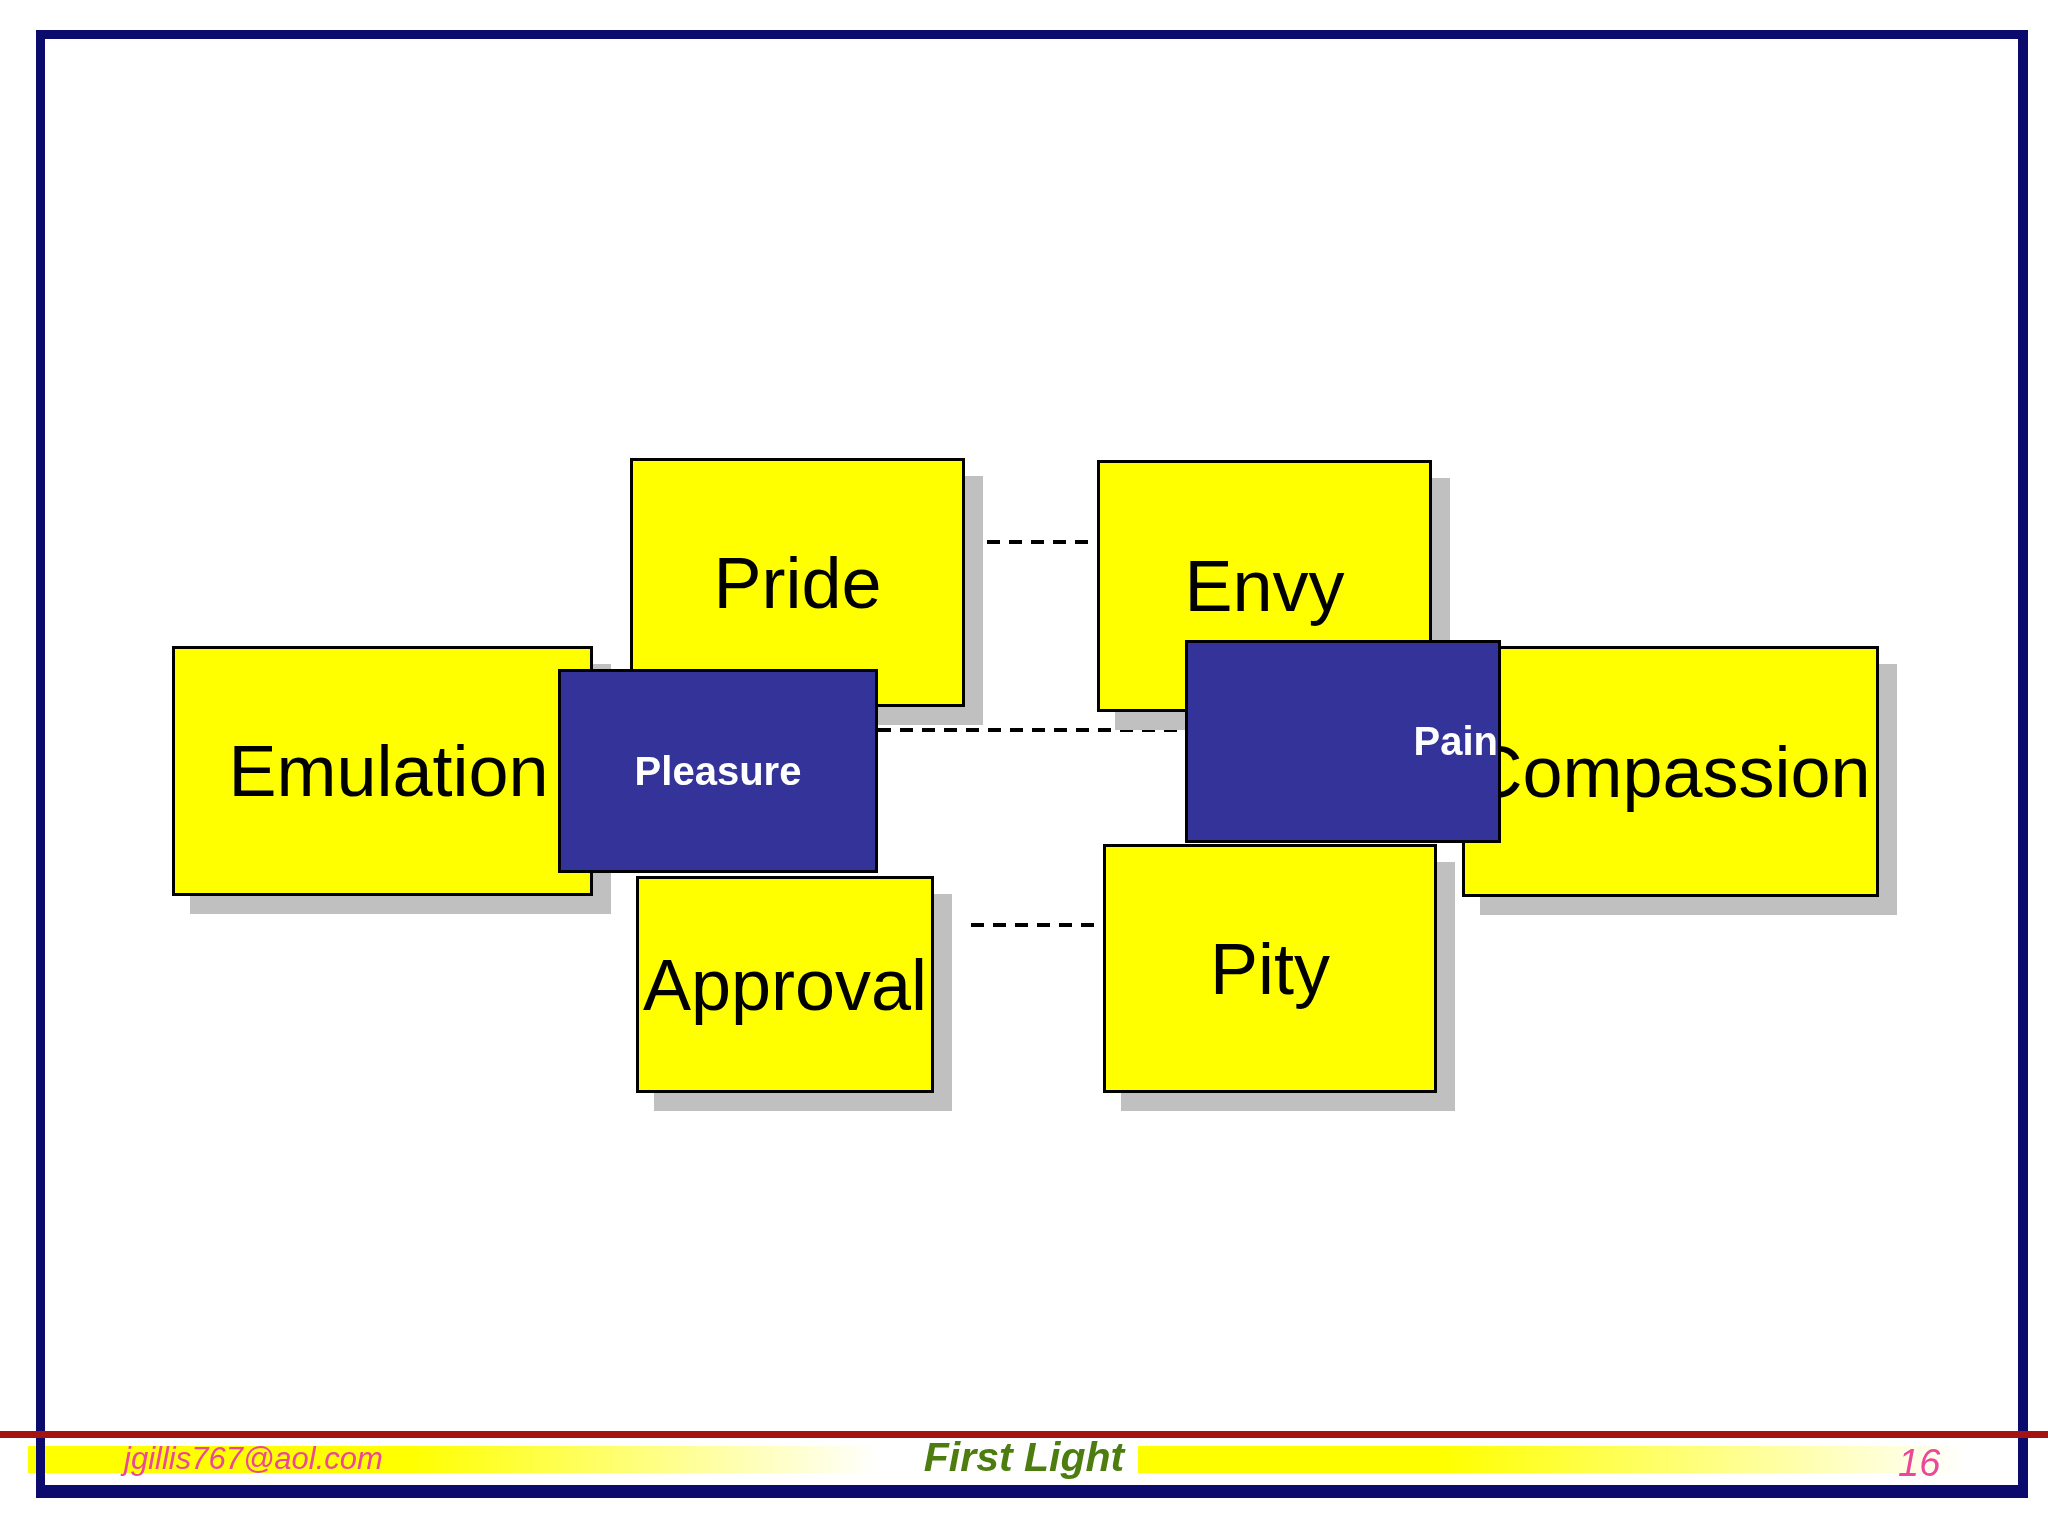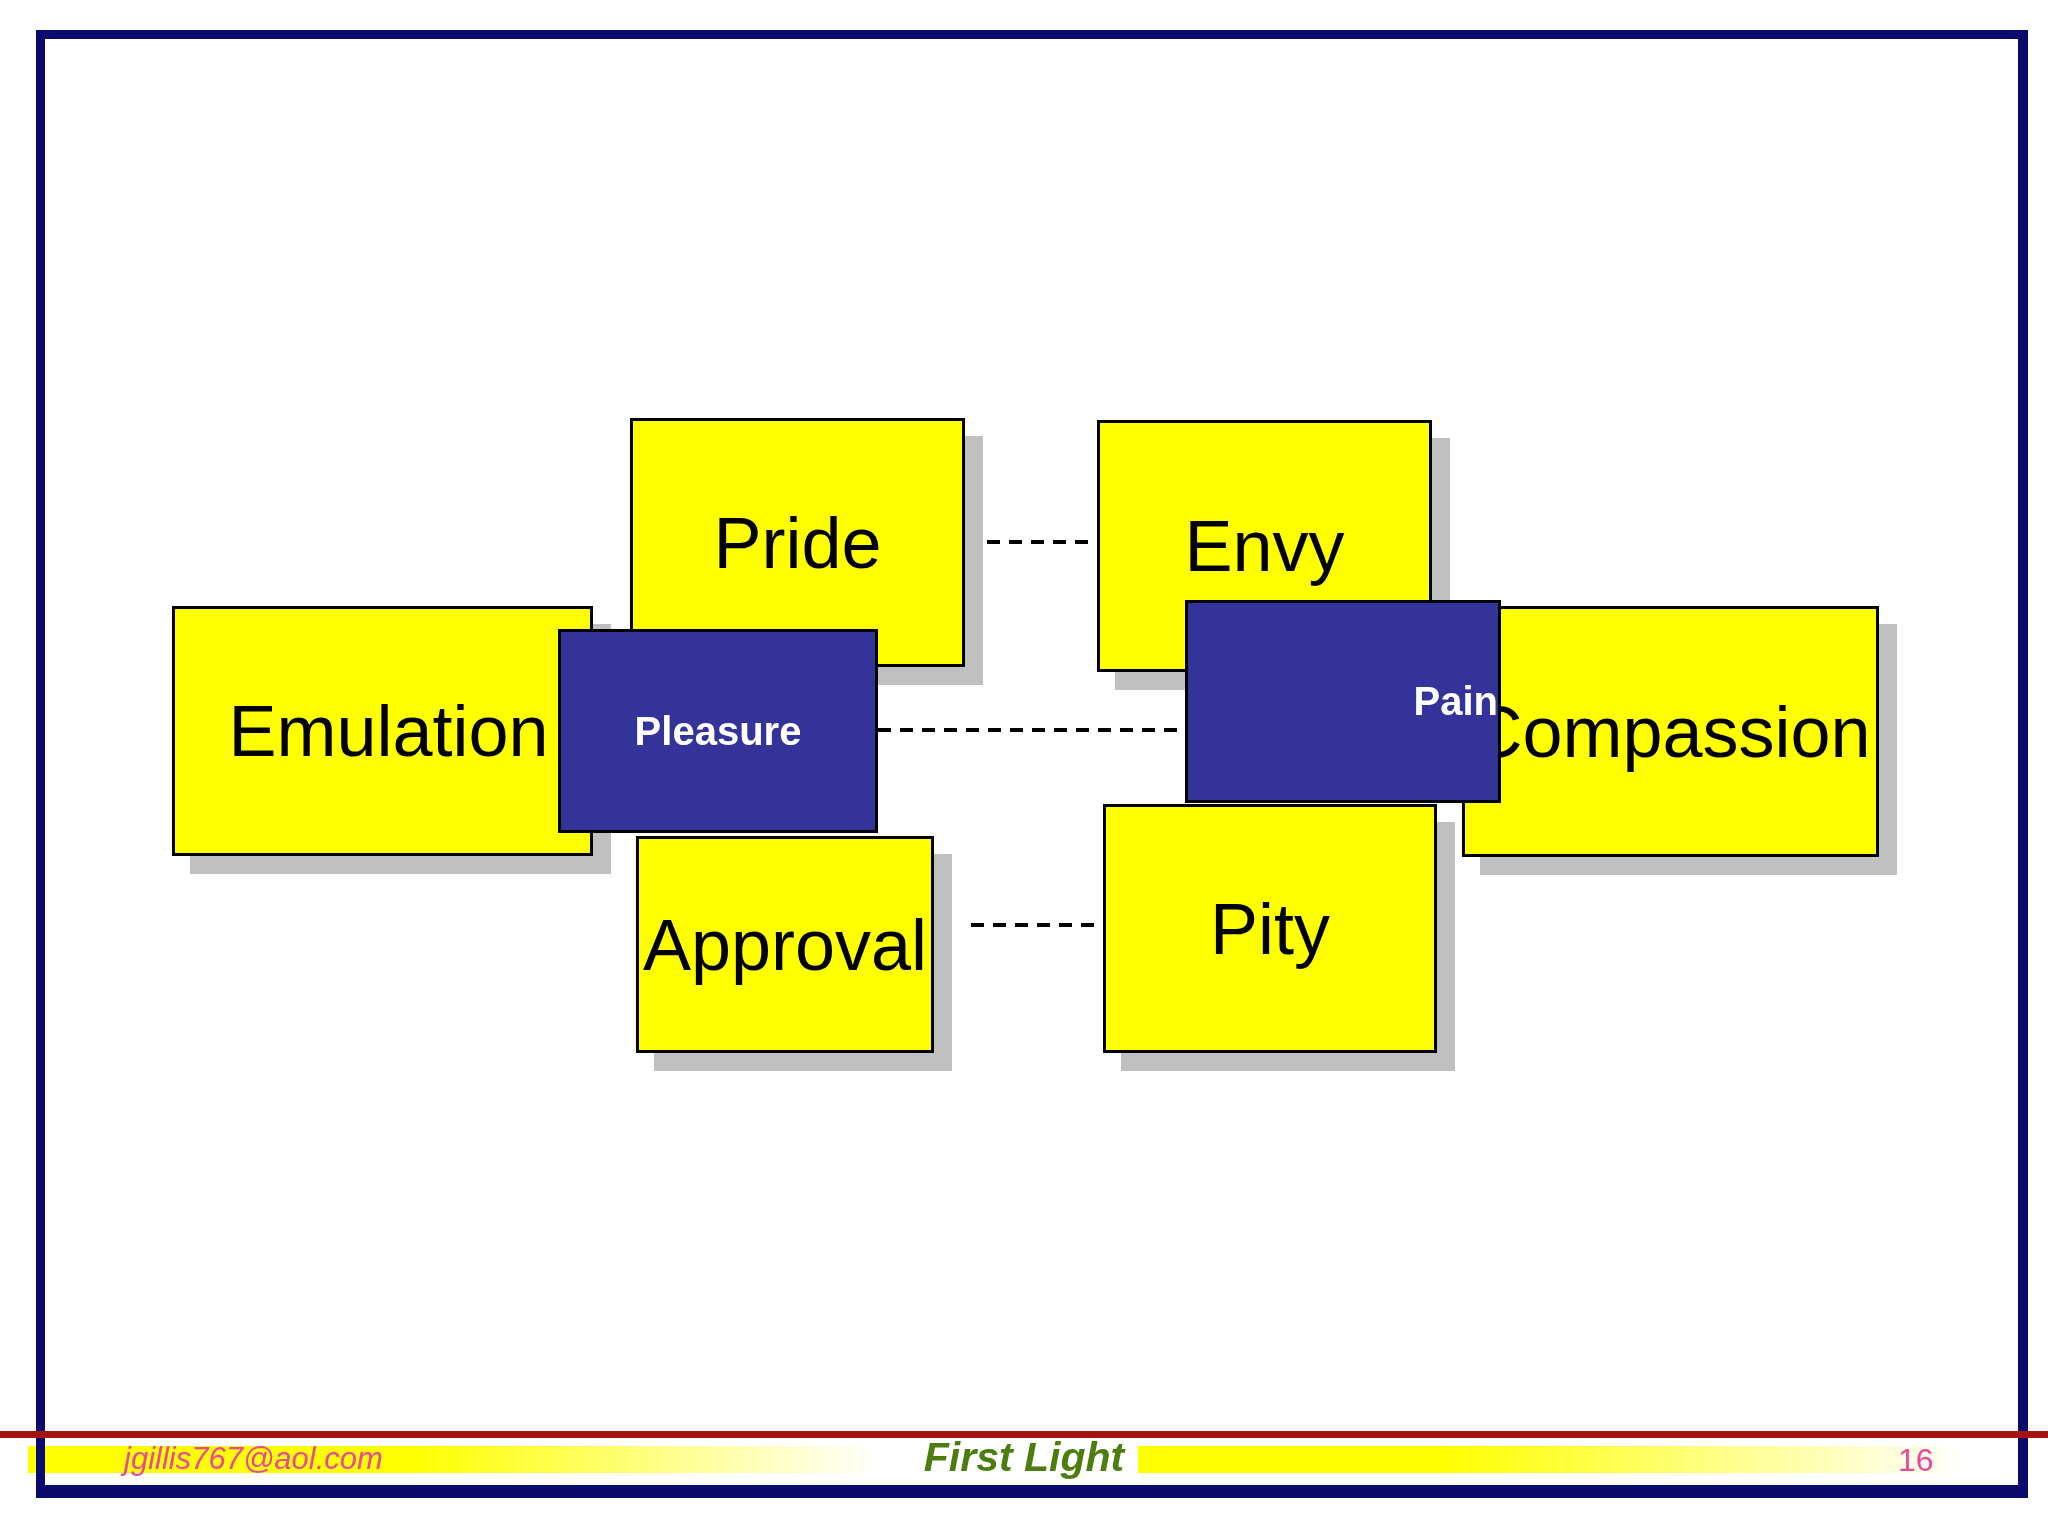--- a/index.html
+++ b/index.html
@@ -30,27 +30,27 @@
     background:linear-gradient(90deg,#ffff00 0%,#ffff00 45%,rgba(255,255,0,0) 100%);
   }
   .bar-right{
     left:1138px;width:872px;
     background:linear-gradient(90deg,#ffff00 0%,#ffff00 35%,rgba(255,255,0,0) 95%);
   }
   .footer-text{position:absolute;z-index:7;color:#ec4899;white-space:nowrap;}
   .footer-email{left:124px;top:1441px;font-size:31px;font-style:italic;}
   .footer-title{left:0;top:1434px;width:2048px;text-align:center;
     font-size:41px;font-weight:bold;font-style:italic;color:#4d7c0f;}
-  .footer-page{left:1898px;top:1442px;font-size:32px;}
+  .footer-page{left:1898px;top:1442px;font-size:38px;font-style:italic;}
 
   
   .box{
     position:absolute;box-sizing:border-box;
     display:flex;align-items:center;justify-content:center;
-    border:3px solid #000000;text-align:center;
+    border:3px solid #000000;text-align:center;margin-top:40px;
   }
   .box.yellow{
     background:#ffff00;color:#000000;font-size:72px;
     box-shadow:18px 18px 0 #c0c0c0;z-index:2;
   }
   .box.navy{
     background:#333399;color:#ffffff;font-size:40px;font-weight:bold;z-index:3;
   }
   #box-pride      {left:630px; top:418px; width:335px;height:249px;}
   #box-envy       {left:1097px;top:420px; width:335px;height:252px;}

